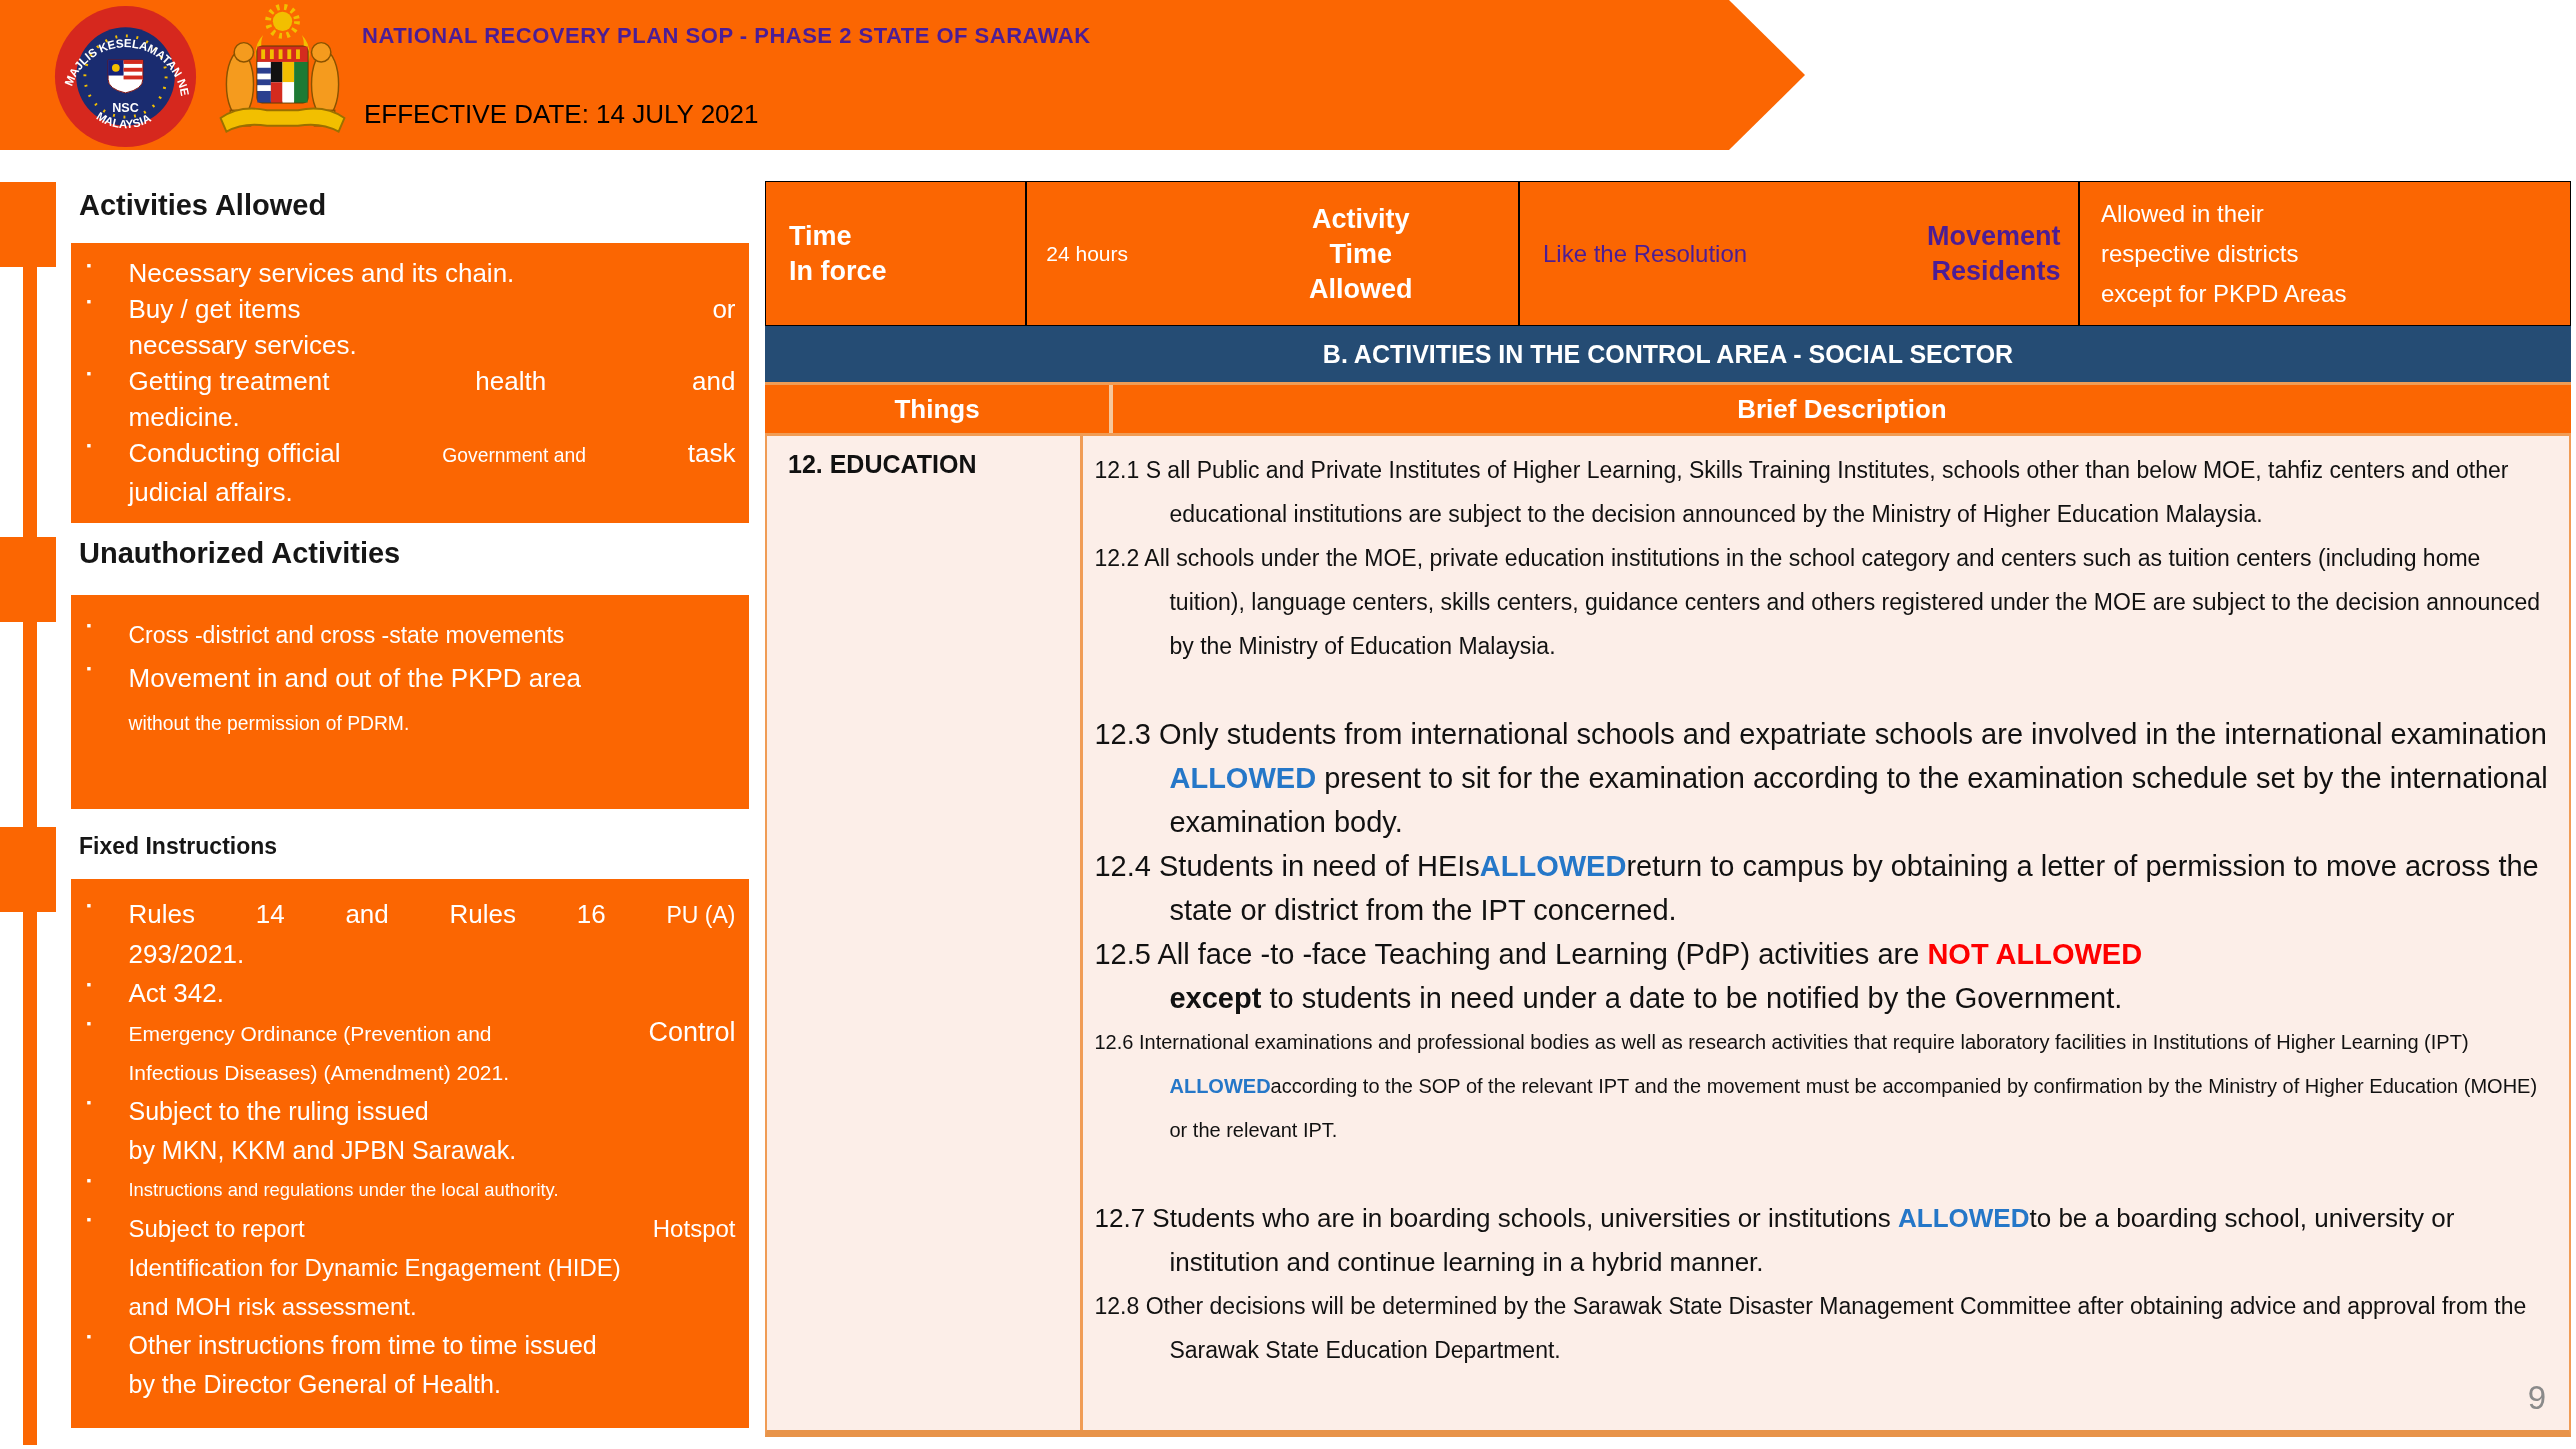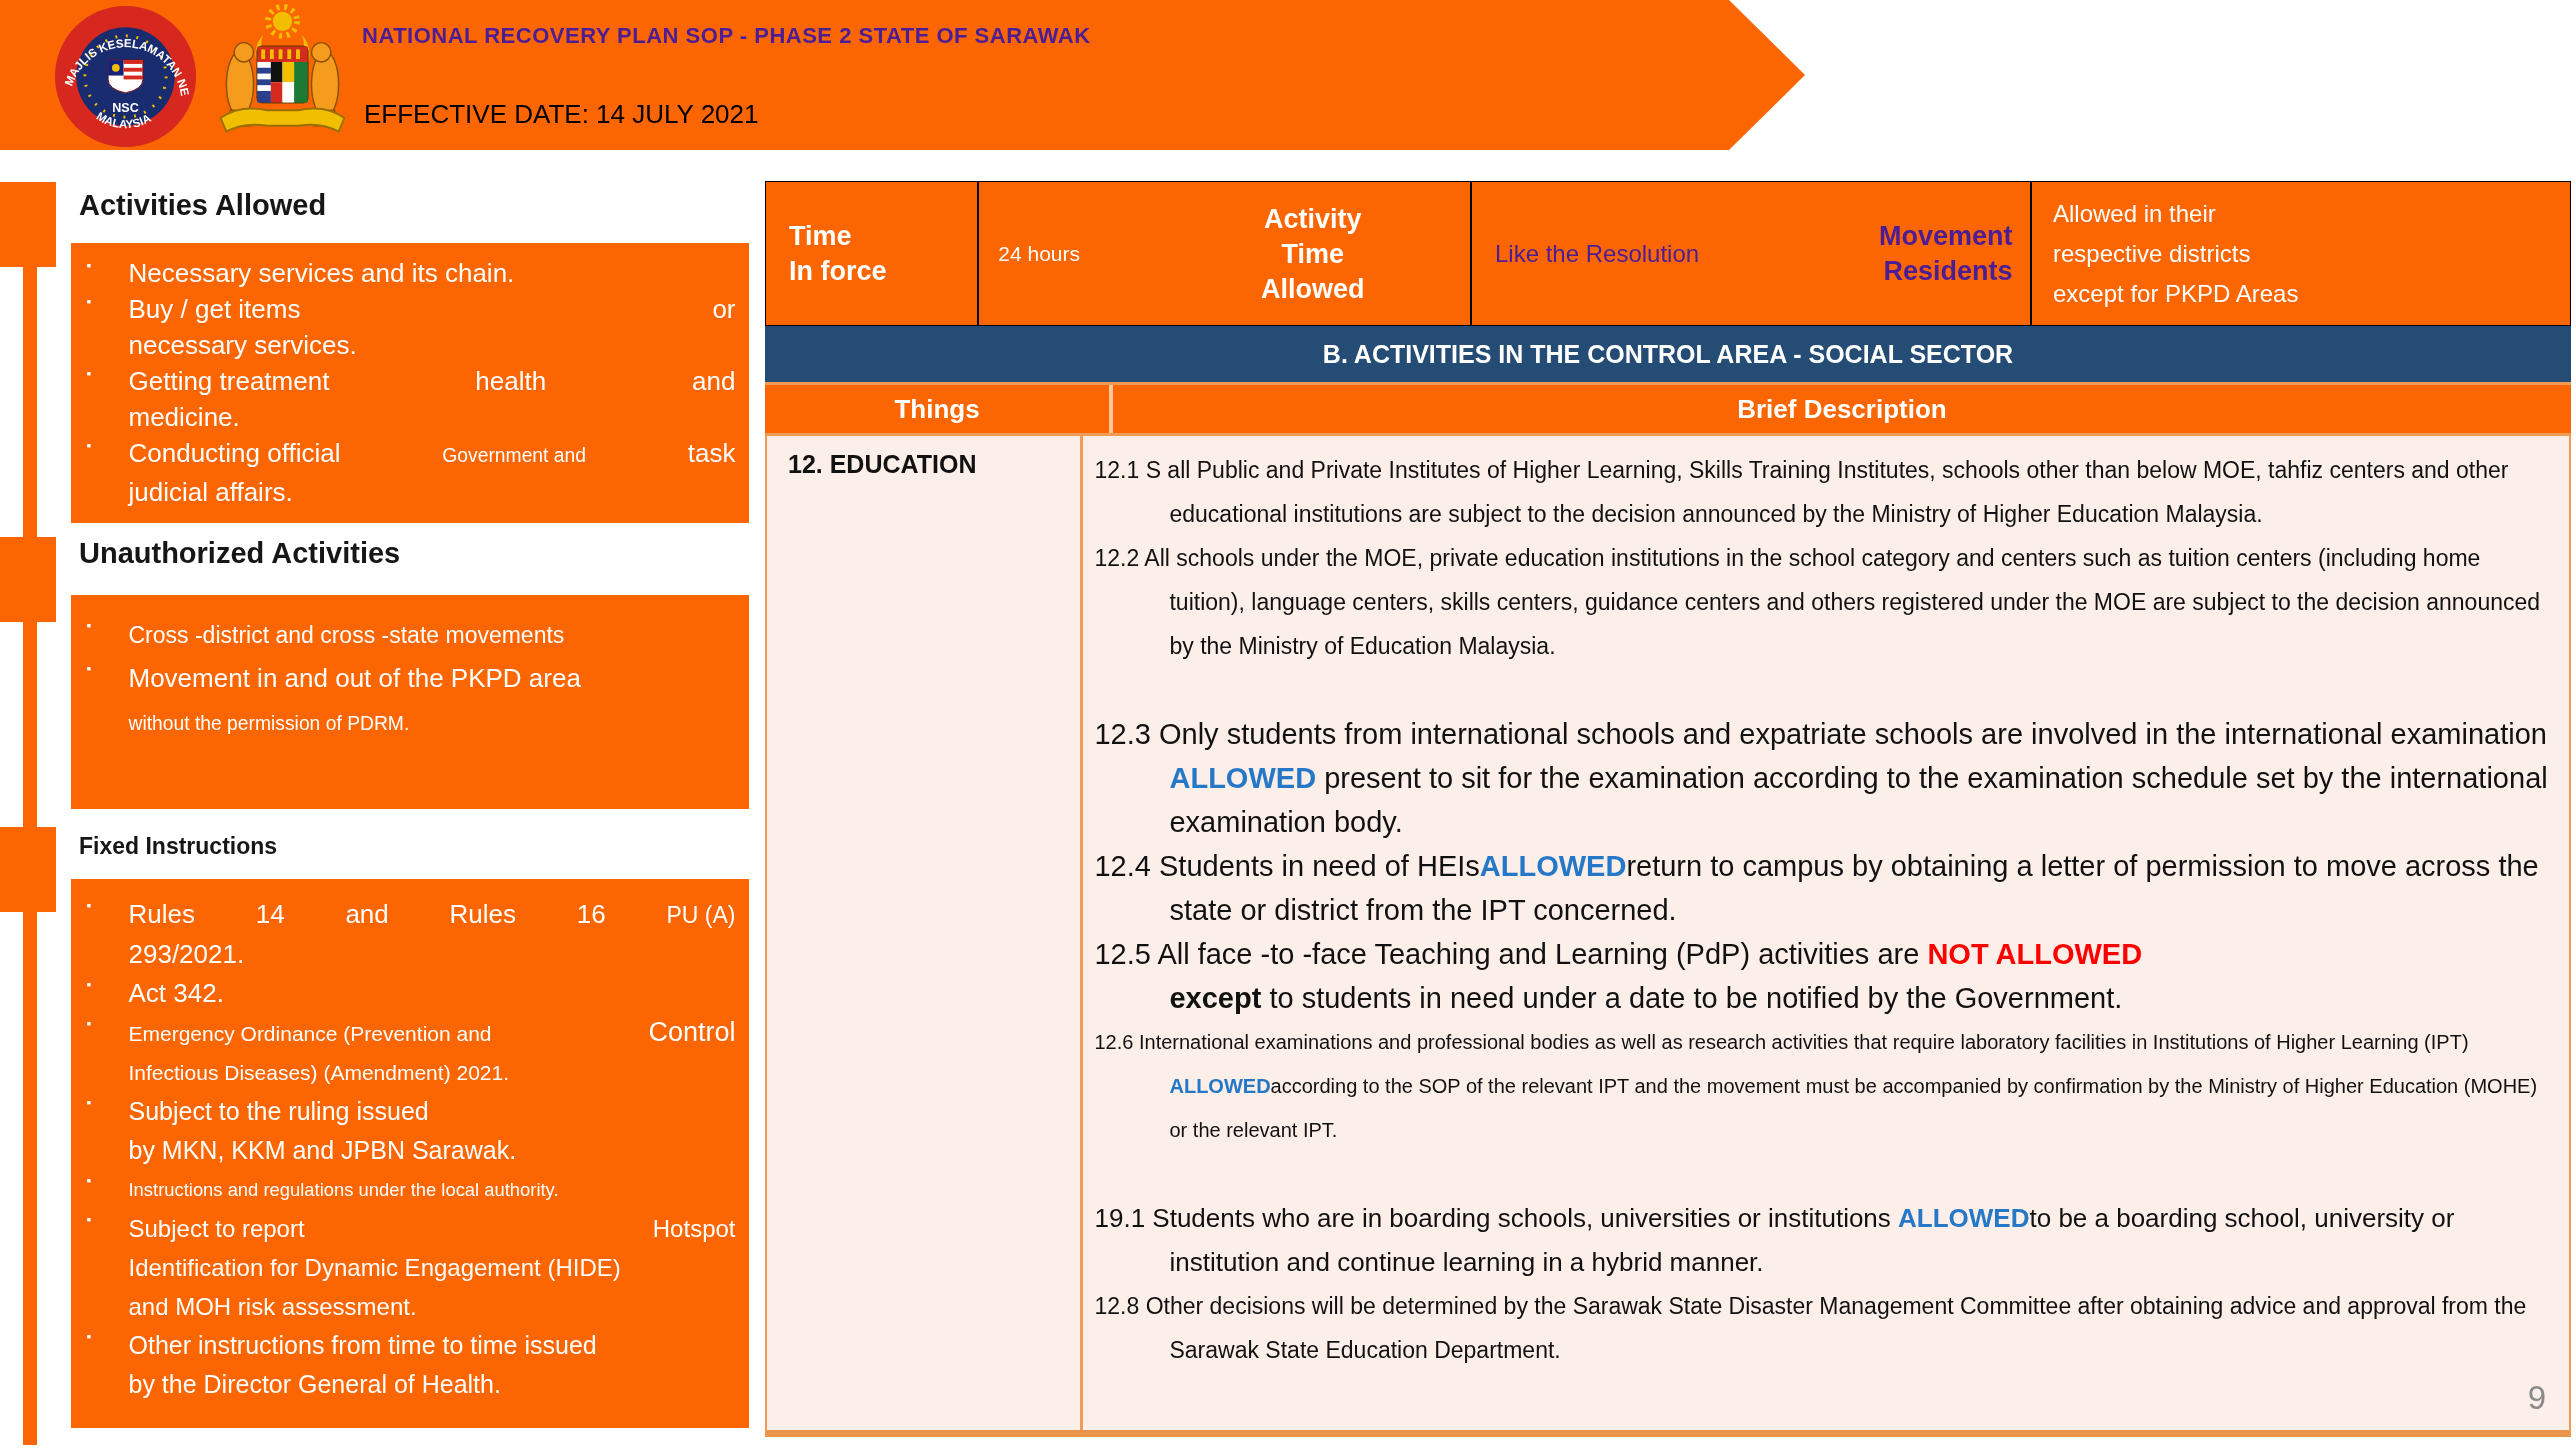--- a/index.html
+++ b/index.html
@@ -32,21 +32,21 @@
   .ilines{flex:1;min-width:0;}
   .ln.sp{display:flex;justify-content:space-between;align-items:baseline;}
   .it-lg{font-size:26px;} .it-md{font-size:23px;} .it-md2{font-size:25px;}
   .it-md3{font-size:24px;} .it-sm2{font-size:21px;} .it-xs{font-size:18.4px;}
   .sg-sm{font-size:19.3px;} .sg-xs{font-size:19.3px;} .sg-md{font-size:23px;} .sg-lgseg{font-size:27px;}
 
   
   .rtable{position:absolute;left:765px;top:181px;width:1806px;height:1256px;}
   .hrow{display:flex;height:145px;background:#FB6602;border:1.9px solid #000;}
   .hc{position:relative;height:100%;}
-  .hc1{width:213px;border-right:2.9px solid #000;}
+  .hc1{width:261px;border-right:2.9px solid #000;}
   .hc2{width:493px;border-right:2.9px solid #000;}
   .hc3{width:560px;border-right:2.9px solid #000;}
   .hc4{flex:1;}
   .pre{white-space:pre-line;}
   .b{font-weight:bold;}
   .vmid{position:absolute;top:50%;transform:translateY(-50%);}
   .tif{left:23px;font-size:27px;color:#fff;line-height:35px;}
   .hours{left:19.3px;font-size:21px;color:#fff;}
   .ata{left:68%;transform:translate(-50%,-50%);text-align:center;font-size:27px;color:#fff;line-height:35px;}
   .like{left:23px;font-size:24px;color:#4c1d95;}
@@ -305,21 +305,21 @@
       </div>
       <div class="bdiv"></div>
       <div class="bc2">
         <div>
             <div class="para p-md"><span class="sg">12.1 S all Public and Private Institutes of Higher Learning, Skills Training Institutes, schools other than below MOE, tahfiz centers and other educational institutions are subject to the decision announced by the Ministry of Higher Education Malaysia.</span></div>
             <div class="para p-md"><span class="sg">12.2 All schools under the MOE, private education institutions in the school category and centers such as tuition centers (including home tuition), language centers, skills centers, guidance centers and others registered under the MOE are subject to the decision announced by the Ministry of Education Malaysia.</span></div>
             <div class="para p-md2 gapb"><span class="sg">12.3 Only students from international schools and expatriate schools are involved in the international examination </span><span class="sg-allowed">ALLOWED</span><span class="sg"> present to sit for the examination according to the examination schedule set by the international examination body.</span></div>
             <div class="para p-md2"><span class="sg">12.4 Students in need of HEIs</span><span class="sg-allowed">ALLOWED</span><span class="sg">return to campus by obtaining a letter of permission to move across the state or district from the IPT concerned.</span></div>
             <div class="para p-md2"><span class="sg">12.5 All face -to -face Teaching and Learning (PdP) activities are </span><span class="sg-notallowed">NOT ALLOWED</span><br><span class="sg-bold">except</span><span class="sg"> to students in need under a date to be notified by the Government.</span></div>
             <div class="para p-sm"><span class="sg">12.6 International examinations and professional bodies as well as research activities that require laboratory facilities in Institutions of Higher Learning (IPT) </span><span class="sg-allowed">ALLOWED</span><span class="sg">according to the SOP of the relevant IPT and the movement must be accompanied by confirmation by the Ministry of Higher Education (MOHE) or the relevant IPT.</span></div>
-            <div class="para p-lg gapb"><span class="sg">19.1 Students who are in boarding schools, universities or institutions </span><span class="sg-allowed">ALLOWED</span><span class="sg">to be a boarding school, university or institution and continue learning in a hybrid manner.</span></div>
+            <div class="para p-lg gapb"><span class="sg">12.7 Students who are in boarding schools, universities or institutions </span><span class="sg-allowed">ALLOWED</span><span class="sg">to be a boarding school, university or institution and continue learning in a hybrid manner.</span></div>
             <div class="para p-md3"><span class="sg">12.8 Other decisions will be determined by the Sarawak State Disaster Management Committee after obtaining advice and approval from the Sarawak State Education Department.</span></div>
           </div>
         <div class="pageno">9</div>
       </div>
     </div>
   </div>
 
 </div>
 
 

